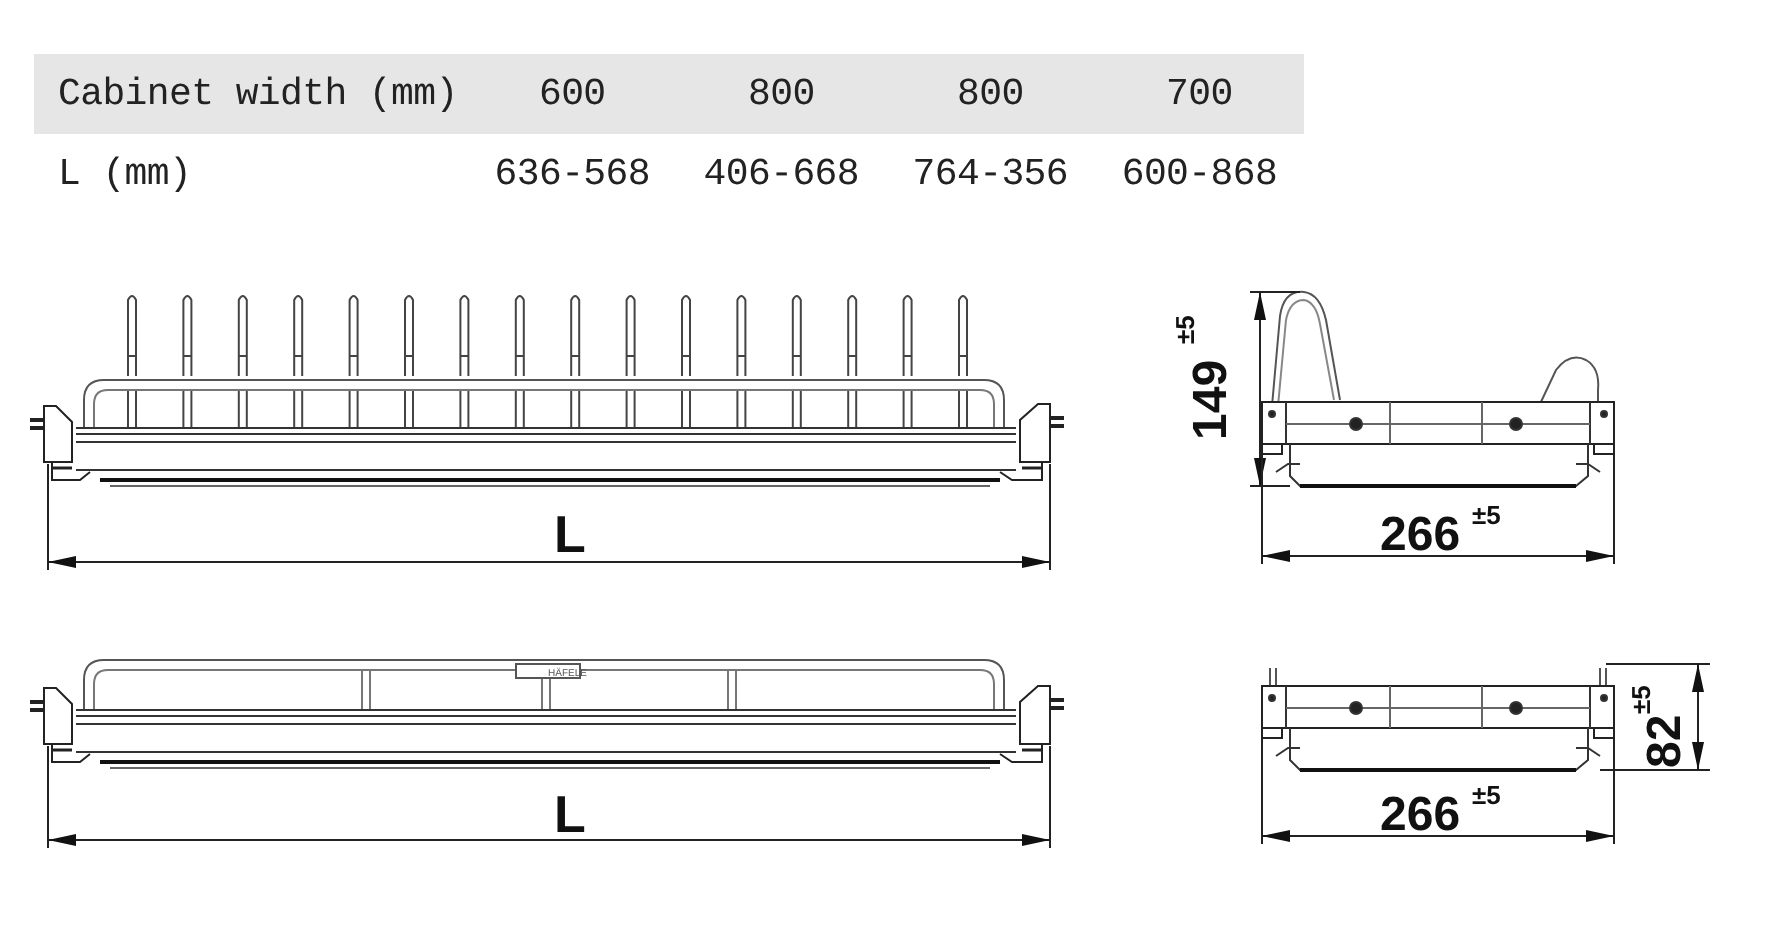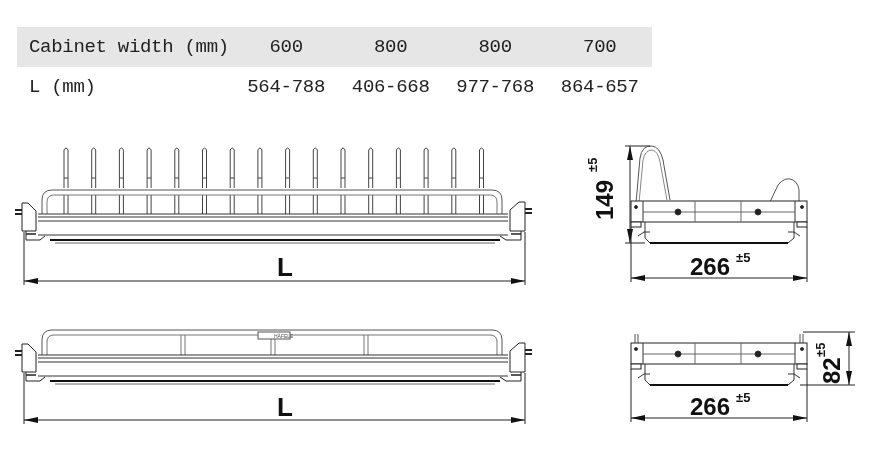--- a/index.html
+++ b/index.html
@@ -20,24 +20,24 @@
   <tbody>
       <tr class="head">
     <td class="lbl">Cabinet width (mm)</td>
     <td class="val">600</td>
     <td class="val">800</td>
     <td class="val">800</td>
     <td class="val">700</td>
   </tr>
   <tr>
     <td class="lbl">L (mm)</td>
-    <td class="val">564-788</td>
+    <td class="val">636-568</td>
     <td class="val">406-668</td>
-    <td class="val">977-768</td>
-    <td class="val">864-657</td>
+    <td class="val">764-356</td>
+    <td class="val">600-868</td>
   </tr>
 </tbody>
   </table>
 
 <svg class="drawing" width="885" height="470" viewBox="0 0 885 470" xmlns="http://www.w3.org/2000/svg">
   <defs>
     <marker id="arrL" markerWidth="14" markerHeight="6" refX="0" refY="3" orient="auto" markerUnits="userSpaceOnUse">
       <path d="M14,0 L0,3 L14,6 Z" fill="#111"></path>
     </marker>
     <marker id="arrR" markerWidth="14" markerHeight="6" refX="14" refY="3" orient="auto" markerUnits="userSpaceOnUse">

